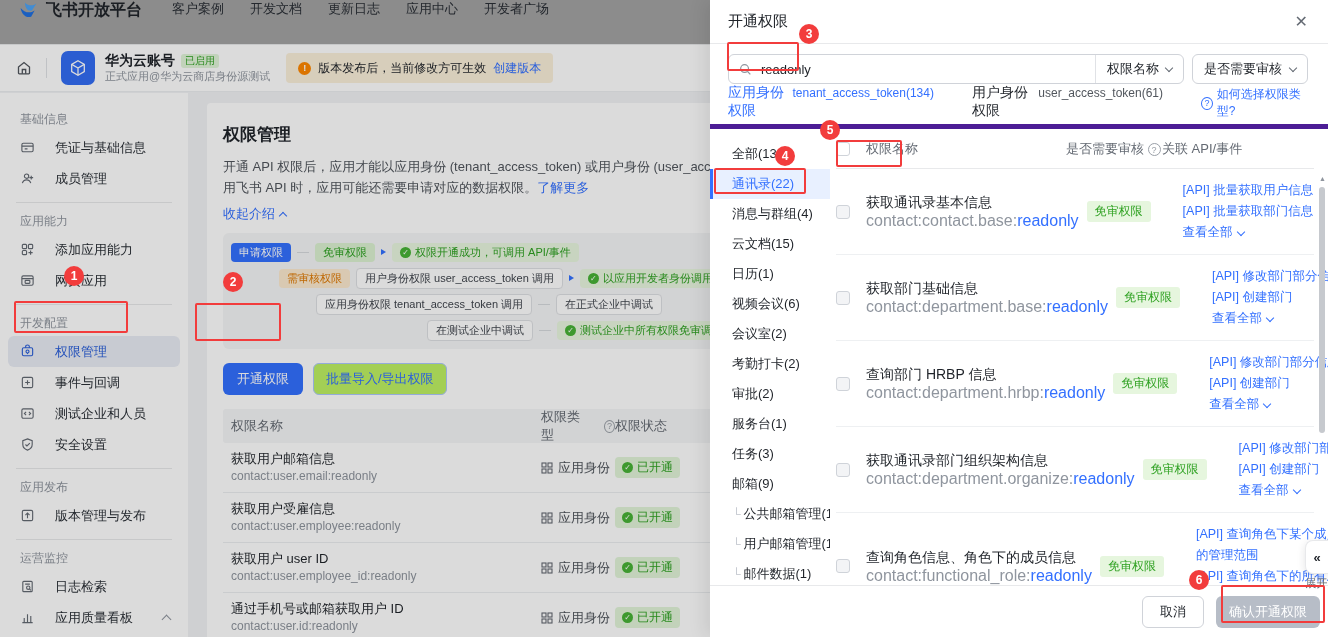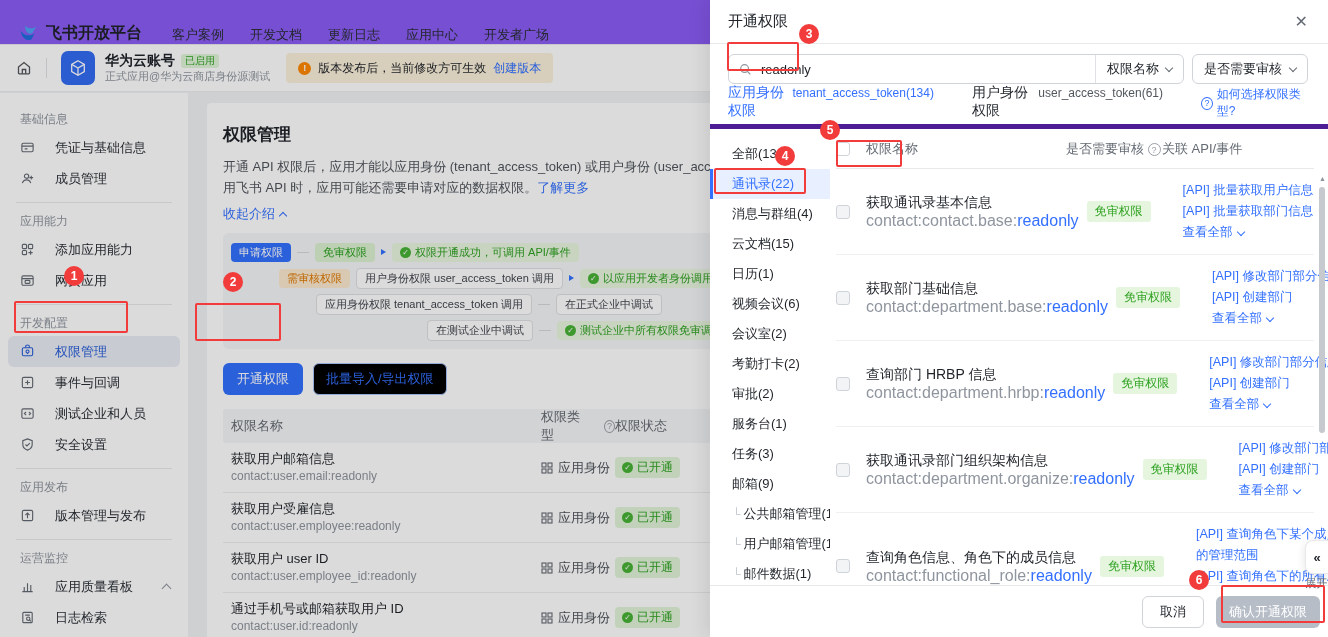--- a/index.html
+++ b/index.html
@@ -4,22 +4,22 @@
 <style>
   * { box-sizing: border-box; }
   html,body { margin:0; padding:0; }
   body {
     width:1328px; height:637px; overflow:hidden; position:relative;
     font-family:"Liberation Sans","DejaVu Sans",sans-serif;
     color:#1f2329; background:#fff; font-size:13px;
   }
   
   .page { position:absolute; inset:0; background:#f2f3f5; }
-  .topnav { height:45px; background:#8b5cf6; border-bottom:1px solid #e8e9eb;
-    display:flex; align-items:flex-end; padding:0 18px; }
+  .topnav { height:45px; background:#a3a3a3; border-bottom:1px solid #e8e9eb;
+    display:flex; align-items:flex-start; padding:0 18px; }
   .brand { display:flex; align-items:center; gap:7px; font-size:16px; font-weight:bold; }
   .topnav-items { display:flex; gap:26px; margin-left:30px; font-size:13px; color:#2a2f36; }
   .topnav-items span { cursor:pointer; }
 
   .appbar { height:47px; background:#fff; border-bottom:1px solid #eceef0;
     display:flex; align-items:center; padding:0 16px; gap:10px; }
   .vdiv { width:1px; height:20px; background:#e0e2e6; margin:0 4px; }
   .app-icon { width:34px; height:34px; border-radius:7px; background:#336df4;
     display:flex; align-items:center; justify-content:center; flex:0 0 34px; }
   .app-meta { display:flex; flex-direction:column; line-height:1.25; }
@@ -62,21 +62,21 @@
   .f-orange-badge { background:#fdebd0; color:#de7802; }
   .f-box { background:#fff; border:1px solid #dee0e3; color:#40454d; }
   .f-result { background:#e9f7e0; color:#2ea121; display:inline-flex; align-items:center; gap:4px; }
   .f-check { width:11px; height:11px; border-radius:50%; background:#47b336; color:#fff; font-size:8px;
     line-height:11px; text-align:center; flex:0 0 11px; }
   .tri { width:0; height:0; border-left:5px solid #3370ff; border-top:3.5px solid transparent; border-bottom:3.5px solid transparent; flex:0 0 5px;}
   .hline { width:12px; height:1px; background:#d7dade; flex:0 0 12px; }
 
   .btn-row { margin-top:14px; display:flex; gap:10px; }
   .btn-primary { background:#3370ff; color:#fff; border:none; border-radius:6px; font-size:13px; padding:6px 14px; cursor:pointer; }
-  .btn-outline { background:#000000; color:#3370ff; border:1px solid #adc8fd; border-radius:6px; font-size:13px; padding:6px 12px; cursor:pointer; }
+  .btn-outline { background:#bef264; color:#3370ff; border:1px solid #adc8fd; border-radius:6px; font-size:13px; padding:6px 12px; cursor:pointer; }
 
   .m-table { margin-top:14px; width:1080px; }
   .m-head { display:flex; align-items:center; height:34px; background:#f5f6f7; color:#646a73; font-size:13px; border-radius:3px; }
   .mc-name { width:318px; padding-left:8px; }
   .mc-type { width:74px; display:flex; align-items:center; gap:20px; }
   .mc-status { flex:1; padding-left:0; }
   .m-row { display:flex; align-items:center; height:50px; border-bottom:1px solid #eceef0; }
   .perm-name { font-size:13px; color:#1f2329; line-height:16px; }
   .perm-code { font-size:12px; color:#8f959e; line-height:15px; margin-top:2px; }
   .type-cell { display:flex; align-items:center; gap:5px; color:#51565d; font-size:13px; }
@@ -319,35 +319,35 @@
             </svg>
           </span>
         <span>版本管理与发布</span>
       </div>
       <div class="s-div"></div>
 
       <div class="sec-title">运营监控</div>
       <div class="s-item">
         <span class="si">
             <svg viewBox="0 0 16 16" width="15" height="15" fill="none" stroke="currentColor" stroke-width="1.2">
-              <path d="M2.5 13.5h11M4.5 13V8.5M8 13V4.5M11.5 13V6.5"></path>
-            </svg>
-          </span>
-        <span>应用质量看板</span>
-        <span class="chev-up"></span>
-      </div>
-      <div class="s-item">
-        <span class="si">
-            <svg viewBox="0 0 16 16" width="15" height="15" fill="none" stroke="currentColor" stroke-width="1.2">
               <path d="M4 2.5h8a1 1 0 0 1 1 1v9a1 1 0 0 1-1 1H4a1 1 0 0 1-1-1v-9a1 1 0 0 1 1-1Z"></path>
               <circle cx="8.8" cy="9.3" r="1.8"></circle>
               <path d="m10.2 10.7 1.5 1.5M5.5 5.5h5"></path>
             </svg>
           </span>
         <span>日志检索</span>
+      </div>
+      <div class="s-item">
+        <span class="si">
+            <svg viewBox="0 0 16 16" width="15" height="15" fill="none" stroke="currentColor" stroke-width="1.2">
+              <path d="M2.5 13.5h11M4.5 13V8.5M8 13V4.5M11.5 13V6.5"></path>
+            </svg>
+          </span>
+        <span>应用质量看板</span>
+        <span class="chev-up"></span>
       </div>
       <div class="s-item child">
         
       </div>
 
     </div>
 
     <div class="main-wrap">
       <div class="card">
         <div class="pg-title">权限管理</div>

